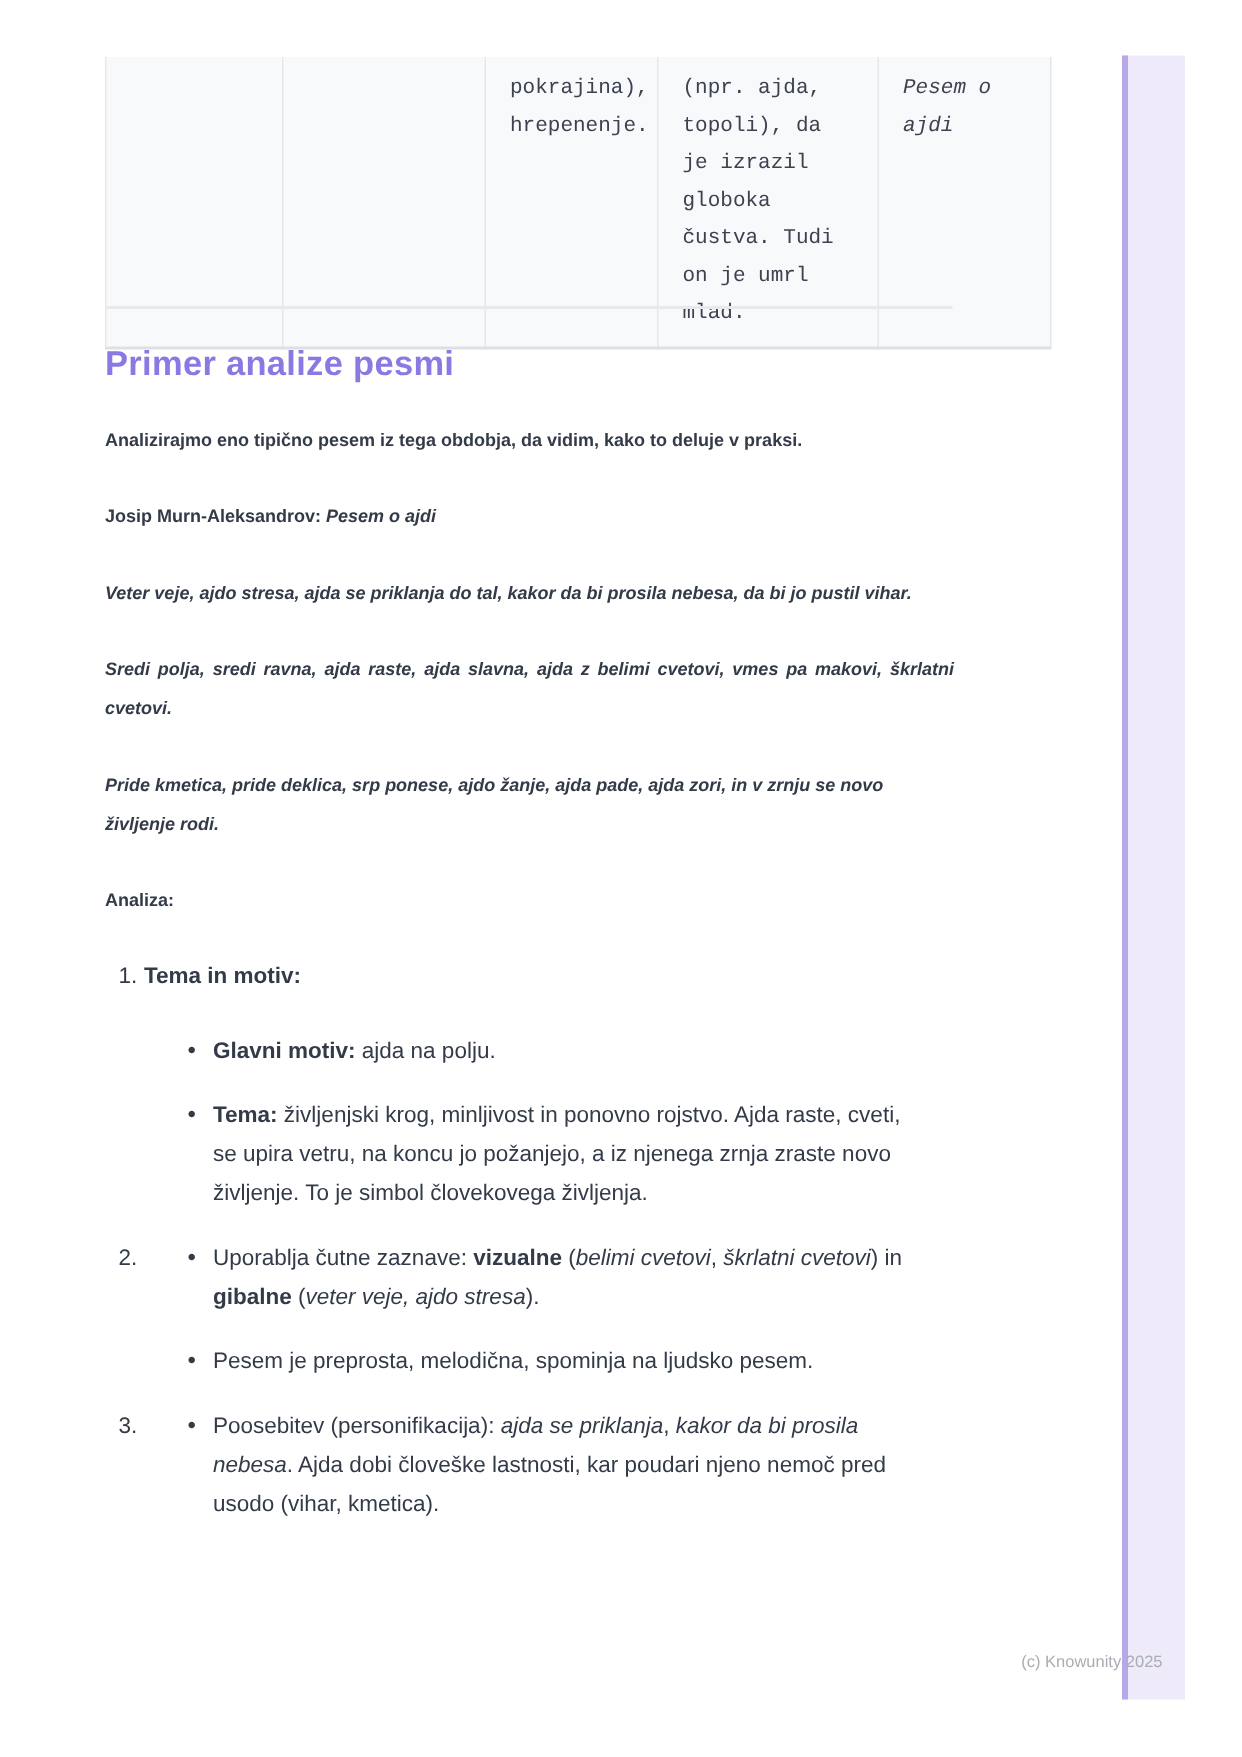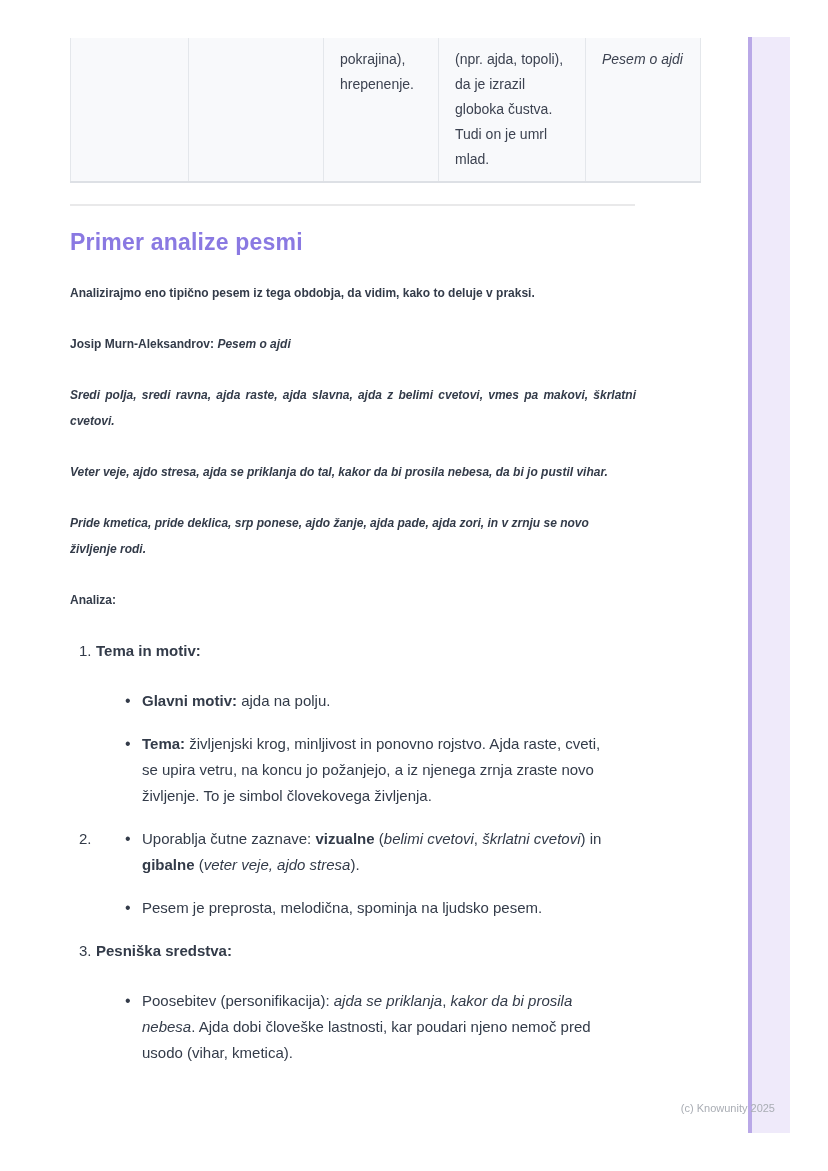--- a/index.html
+++ b/index.html
@@ -20,20 +20,21 @@
   .table-wrap { position:absolute; left:70px; top:38px; width:630px; z-index:2; }
   table { border-collapse:collapse; width:100%; table-layout:fixed; }
   td {
     background:#f8f9fb;
     border:1px solid #e4e7eb;
     border-top:none;
     vertical-align:top;
     padding:9px 16px;
     font-size:14px; line-height:25px; color:#3c4250;
     height:140px;
+    font-family:Liberation Mono, monospace;
   }
   tr { border-bottom:2px solid #dde0e5; }
   td.italic { font-style:italic; }
   
   .divider {
     position:absolute; left:70px; top:204px; width:565px;
     border-top:2px solid #e9e9ea; z-index:2;
   }
   
   .content { position:absolute; left:70px; top:229px; width:566px; z-index:2; }
@@ -96,22 +97,22 @@
 
 <div class="divider"></div>
 
 <div class="content">
   <h2 class="section-heading">Primer analize pesmi</h2>
 
   <p>Analizirajmo eno tipično pesem iz tega obdobja, da vidim, kako to deluje v praksi.</p>
 
   <p class="author-line"><span>Josip Murn-Aleksandrov:</span><span>&nbsp;</span><span class="poem-title">Pesem o ajdi</span></p>
 
+  <p class="stanza">Veter veje, ajdo stresa, ajda se priklanja do tal, kakor da bi prosila nebesa, da bi jo pustil vihar.</p>
   <p class="stanza justify">Sredi polja, sredi ravna, ajda raste, ajda slavna, ajda z belimi cvetovi, vmes pa makovi, škrlatni cvetovi.</p>
-  <p class="stanza">Veter veje, ajdo stresa, ajda se priklanja do tal, kakor da bi prosila nebesa, da bi jo pustil vihar.</p>
   <p class="stanza">Pride kmetica, pride deklica, srp ponese, ajdo žanje, ajda pade, ajda zori, in v zrnju se novo življenje rodi.</p>
 
   <p class="analysis-label">Analiza:</p>
 
   <div class="olist">
 
     <div class="oitem">
       <span class="num">1.</span>
       <div class="oititle">Tema in motiv:</div>
       <ul class="sublist">
@@ -123,21 +124,20 @@
     <div class="oitem">
       <span class="num">2.</span>
       <ul class="sublist">
         <li><span>Uporablja čutne zaznave: </span><span style="font-weight: 700;">vizualne</span><span> (</span><span style="font-style: italic;">belimi cvetovi</span><span>, </span><span style="font-style: italic;">škrlatni cvetovi</span><span>) in </span><span style="font-weight: 700;">gibalne</span><span> (</span><span style="font-style: italic;">veter veje, ajdo stresa</span><span>).</span></li>
         <li><span>Pesem je preprosta, melodična, spominja na ljudsko pesem.</span></li>
       </ul>
     </div>
 
     <div class="oitem">
       <span class="num">3.</span>
-      <div class="oititle">Pesniška sredstva:</div>
       <ul class="sublist">
         <li><span style="font-weight: 400;">Poosebitev (personifikacija):</span><span> </span><span style="font-style: italic;">ajda se priklanja</span><span>, </span><span style="font-style: italic;">kakor da bi prosila nebesa</span><span>. Ajda dobi človeške lastnosti, kar poudari njeno nemoč pred usodo (vihar, kmetica).</span></li>
       </ul>
     </div>
 
   </div>
 </div>
 
 <div class="footer">(c) Knowunity 2025</div>
 

